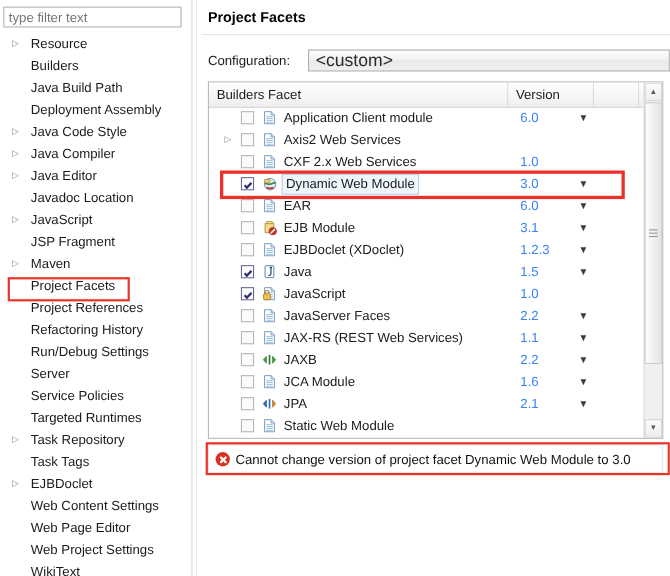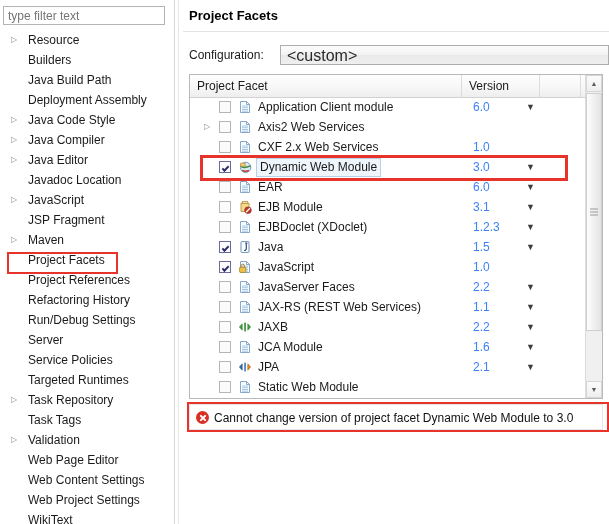--- a/index.html
+++ b/index.html
@@ -197,44 +197,44 @@
         <div class="tree-item"><span class="arrow">▷</span><span>Maven</span></div>
         <div class="tree-item highlighted"><span>Project Facets</span></div>
         <div class="tree-item"><span>Project References</span></div>
         <div class="tree-item"><span>Refactoring History</span></div>
         <div class="tree-item"><span>Run/Debug Settings</span></div>
         <div class="tree-item"><span>Server</span></div>
         <div class="tree-item"><span>Service Policies</span></div>
         <div class="tree-item"><span>Targeted Runtimes</span></div>
         <div class="tree-item"><span class="arrow">▷</span><span>Task Repository</span></div>
         <div class="tree-item"><span>Task Tags</span></div>
-        <div class="tree-item"><span class="arrow">▷</span><span>Validation</span></div>
+        <div class="tree-item"><span class="arrow">▷</span><span>EJBDoclet</span></div>
+        <div class="tree-item"><span>Web Content Settings</span></div>
         <div class="tree-item"><span>Web Page Editor</span></div>
-        <div class="tree-item"><span>Web Content Settings</span></div>
         <div class="tree-item"><span>Web Project Settings</span></div>
         <div class="tree-item"><span>WikiText</span></div>
       </div>
     <div class="hl-box-sidebar"></div>
   </div>
   <div class="sidebar-divider"></div>
   <div class="sidebar-divider2"></div>
 
   <div class="main">
 
     <div class="page-title">Project Facets</div>
     <div class="title-rule"></div>
 
     <div class="config-row">
       <span class="config-label">Configuration:</span>
       <div class="config-combo">&lt;custom&gt;</div>
     </div>
 
     <div class="table">
       <div class="thead">
-        <div class="th th-facet">Project Facet</div>
+        <div class="th th-facet">Builders Facet</div>
         <div class="th th-version">Version</div>
         <div class="th th-blank"></div>
       </div>
 
       <div class="tbody" id="table-body">
           <div class="row">
             <span class="cb"></span>
             <span class="ficon"><svg width="14" height="14" viewBox="0 0 14 14">
                 <path d="M2.5 1.5 h6 l3 3 v8 h-9 z" fill="#fbfdff" stroke="#7a9ec4" stroke-width="0.9"></path>
                 <path d="M8.5 1.5 v3 h3" fill="none" stroke="#7a9ec4" stroke-width="0.9"></path>

